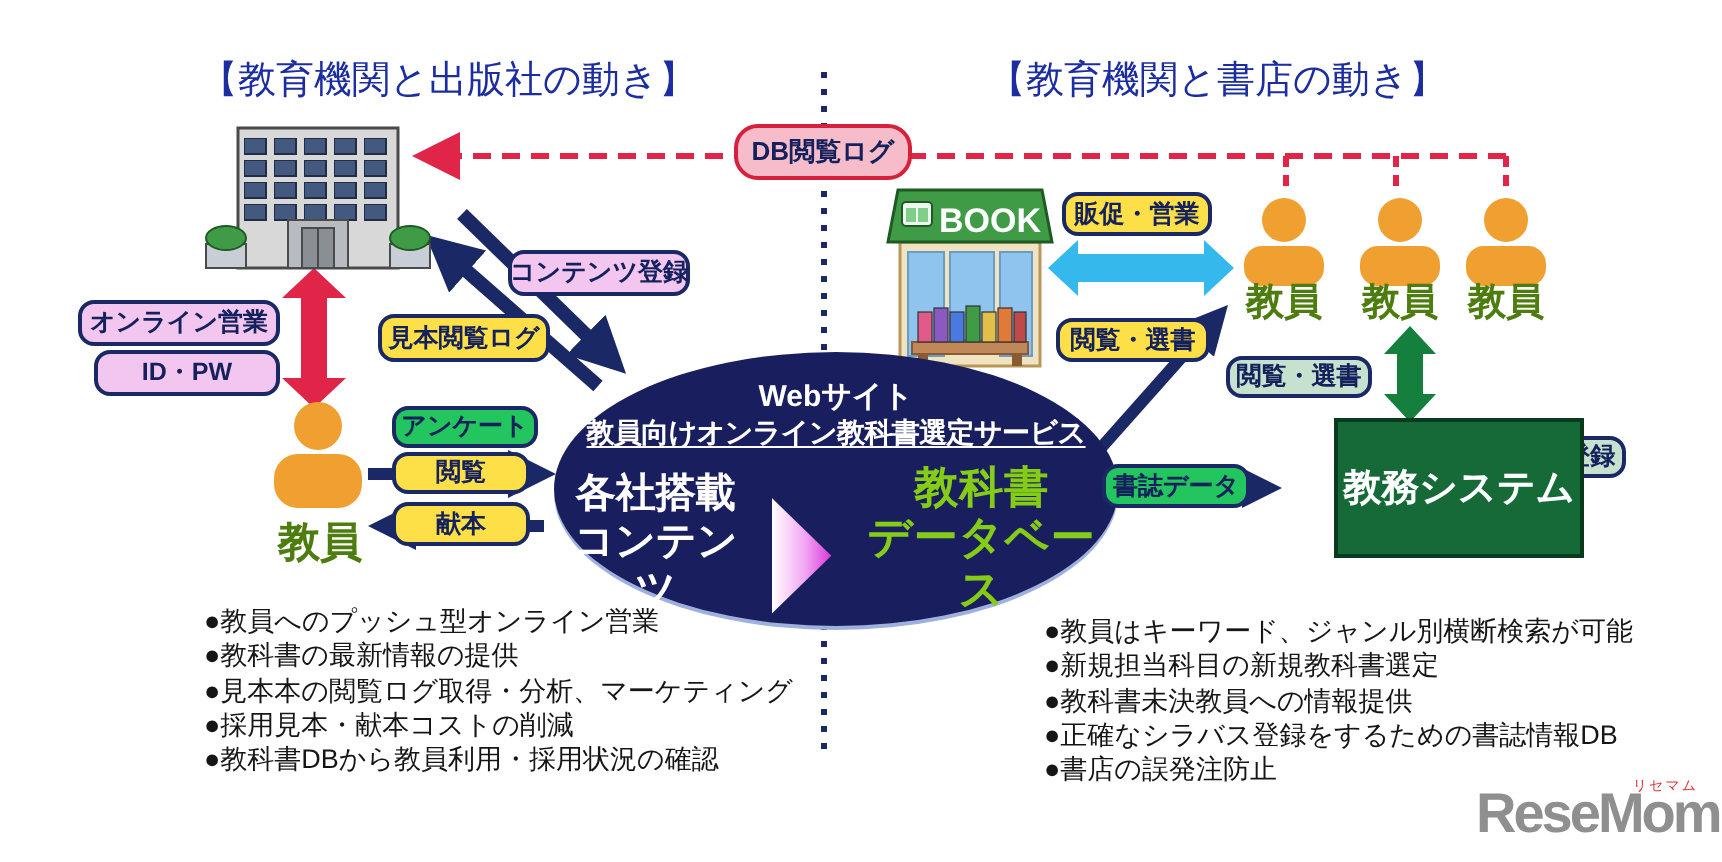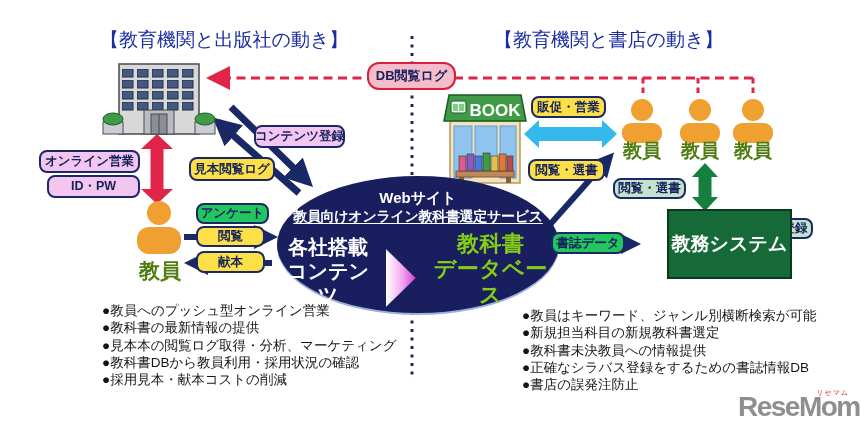--- a/index.html
+++ b/index.html
@@ -189,22 +189,22 @@
   <div class="teacher-lbl" style="left:618px;top:138px;width:48px;font-size:19px;">教員</div>
   <div class="teacher-lbl" style="left:676px;top:138px;width:48px;font-size:19px;">教員</div>
   <div class="teacher-lbl" style="left:729px;top:138px;width:48px;font-size:19px;">教員</div>
 
   <div class="sysbox">教務システム</div>
 
   <div class="bullets" style="left:62px;top:302px;margin-left:40px;">
     <div>●教員へのプッシュ型オンライン営業</div>
     <div>●教科書の最新情報の提供</div>
     <div>●見本本の閲覧ログ取得・分析、マーケティング</div>
+    <div>●採用見本・献本コストの削減</div>
     <div>●教科書DBから教員利用・採用状況の確認</div>
-    <div>●採用見本・献本コストの削減</div>
   </div>
   <div class="bullets" style="left:522px;top:307px;">
     <div>●教員はキーワード、ジャンル別横断検索が可能</div>
     <div>●新規担当科目の新規教科書選定</div>
     <div>●教科書未決教員への情報提供</div>
     <div>●正確なシラバス登録をするための書誌情報DB</div>
     <div>●書店の誤発注防止</div>
   </div>
 
   <div class="logo">

